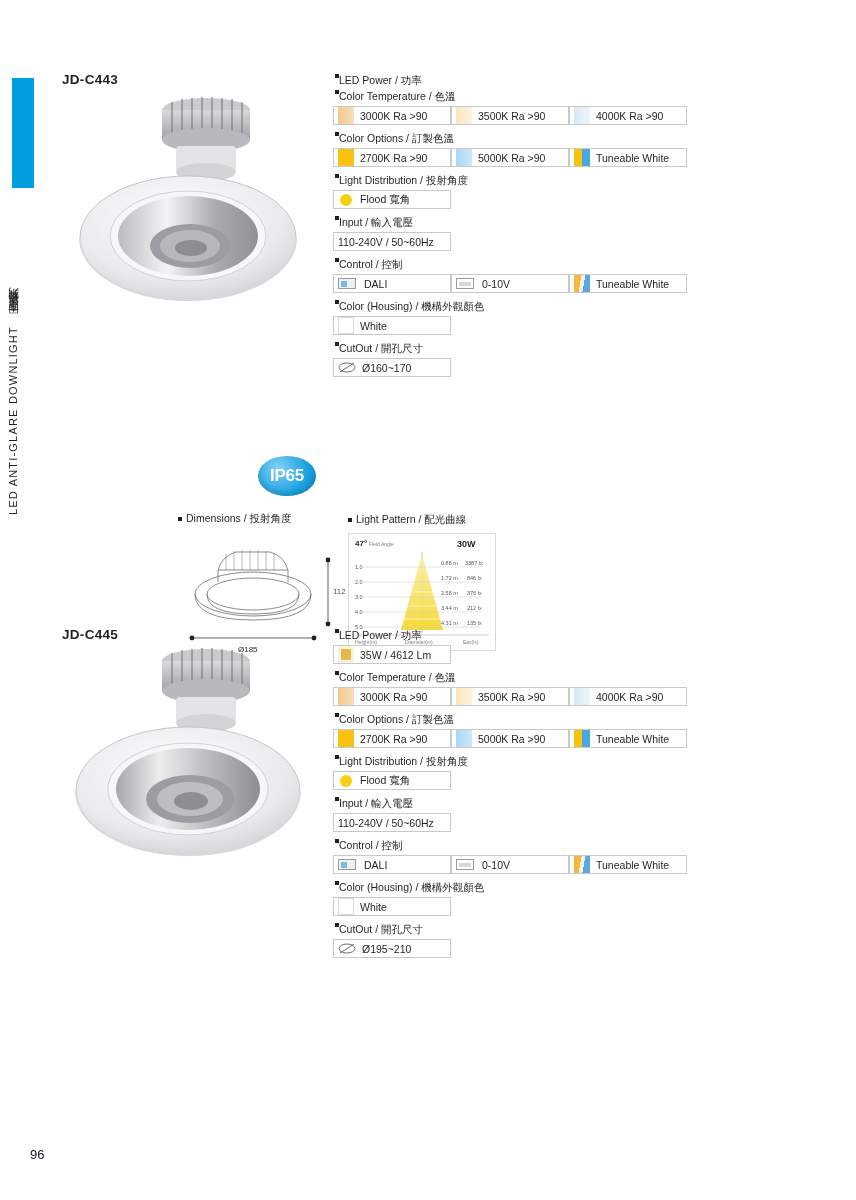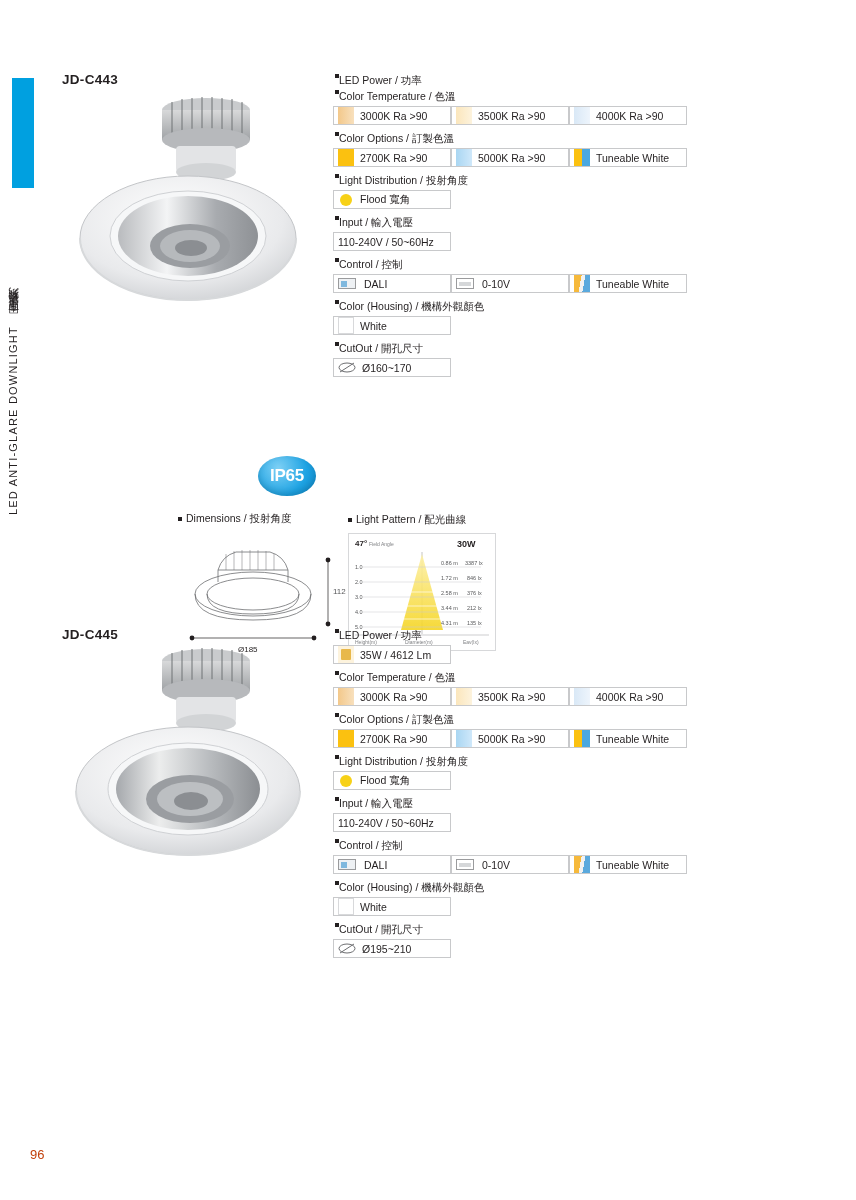--- a/index.html
+++ b/index.html
@@ -24,21 +24,21 @@
     writing-mode: vertical-rl;
     text-orientation: mixed;
     transform: rotate(180deg);
     font-size:11px; letter-spacing:1.2px; color:#231f20;
     line-height:14px;
     white-space:nowrap;
   }
   .side-vert .cn { font-size:10.5px; letter-spacing:2px; }
   .page-num {
     position:absolute; left:30px; bottom:38px;
-    font-size:13px; color:#c2410c;
+    font-size:13px; color:#0f172a;
   }
 
   
   .product { position:absolute; left:0; width:856px; }
   .p1 { top:60px; }
   .p2 { top:615px; }
 
   .code {
     position:absolute; left:62px; top:12px;
     font-size:13.5px; font-weight:bold; letter-spacing:.3px;

